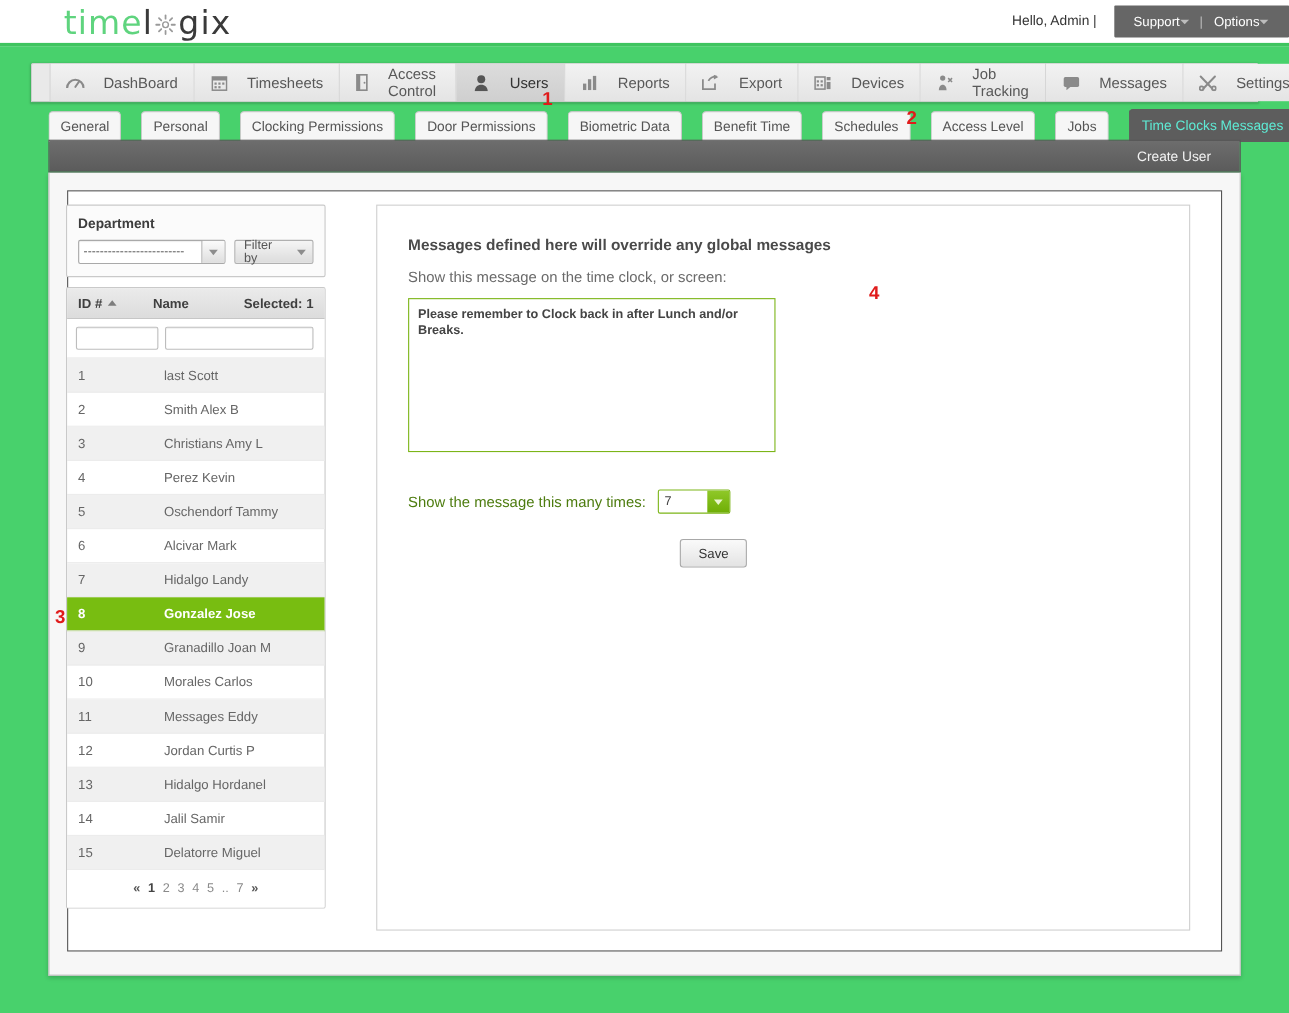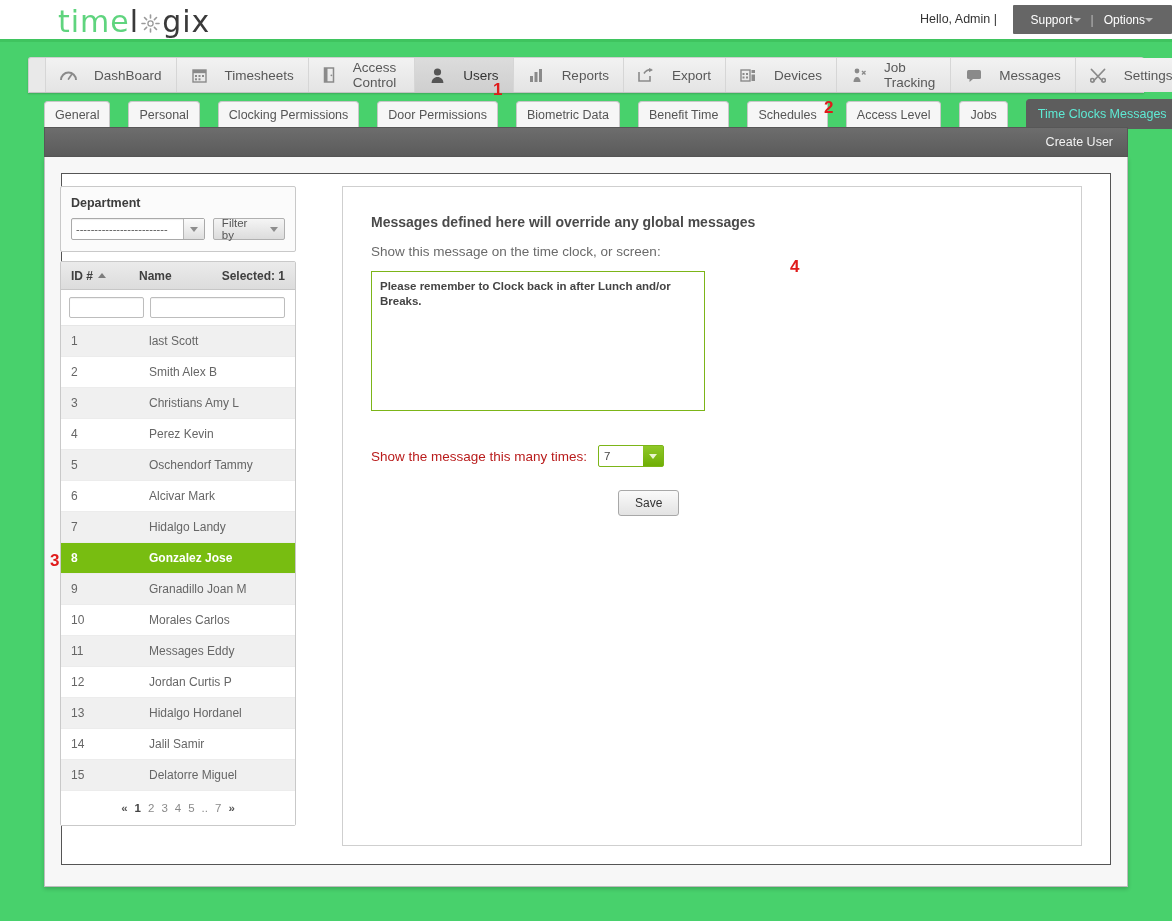--- a/index.html
+++ b/index.html
@@ -97,21 +97,21 @@
   }
   .subtab.active { background:#5d5d5d; color:#5eead4; border-color:#5d5d5d; padding:7px 11px 8px; }
 
   
   .toolstrip {
     position:absolute; left:30px; top:70px; width:1084px; height:30px;
     background: linear-gradient(#6d6d6d,#5b5b5b);
     border:1px solid #575757;
     display:flex; align-items:center; justify-content:flex-end;
   }
-  .create-user { color:#f2f2f2; font-size:12.5px; padding-right:14px;text-align:center; }
+  .create-user { color:#f2f2f2; font-size:12.5px; padding-right:26px;text-align:center; }
 
   
   .workarea {
     position:absolute; left:30px; top:100px; width:1084px; height:730px;
     background:#f7f7f7;
     border:1px solid #bdbdbd; border-top:none;
     box-shadow:0 2px 4px rgba(0,0,0,.18);
   }
   .whitebox {
     position:absolute; left:16px; top:16px; width:1050px; height:692px;
@@ -202,21 +202,21 @@
   }
   .msg-area {
     position:absolute; left:28px; top:84px; width:334px; height:140px;
     border:1px solid #7cb518; background:#fff;
     padding:7px 8px; font-size:11.5px; font-weight:bold; color:#444;
     line-height:15px; resize:none;
     font-family:"Liberation Sans", sans-serif;
     outline:none;
   }
   .times-label {
-    position:absolute; left:28px; top:262px; font-size:13.5px; color:#b91c1c;
+    position:absolute; left:28px; top:262px; font-size:13.5px; color:#4d7c0f;
   }
   .times-select {
     position:absolute; left:255px; top:258px;
     display:flex; align-items:stretch; width:66px; height:22px;
     border:1px solid #7cb518; border-radius:2px; background:#fff;
   }
   .times-select .val { flex:1; padding-left:5px; font-size:11.5px; color:#444; line-height:20px; }
   .times-select .arrowbtn {
     width:20px; background: linear-gradient(#8fc828,#6fae06);
     display:flex; align-items:center; justify-content:center;

